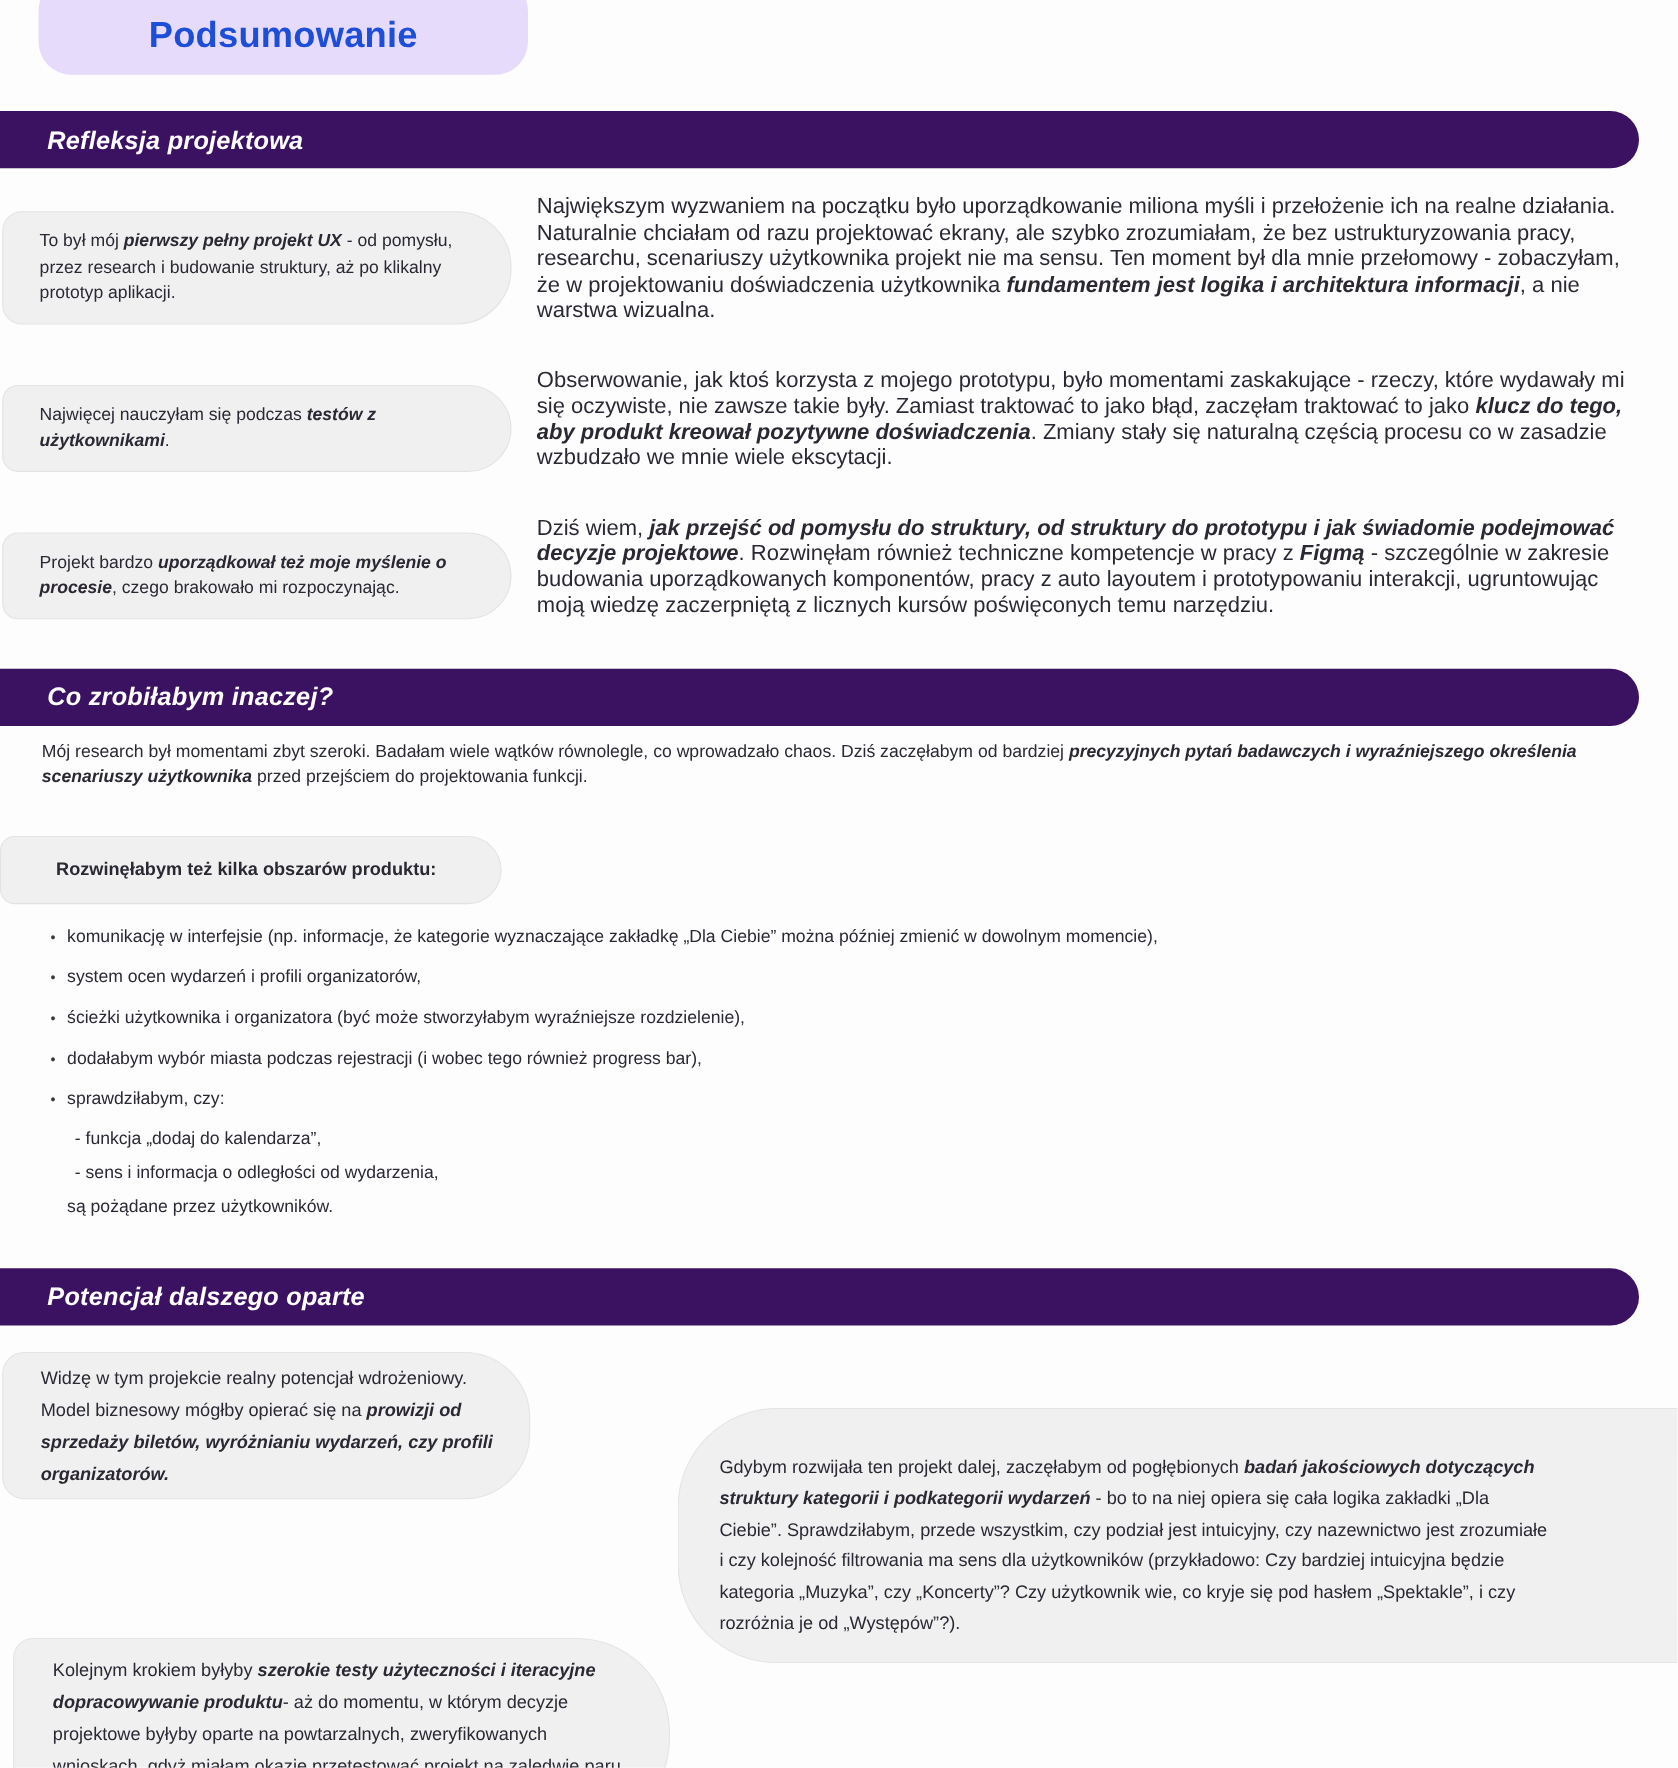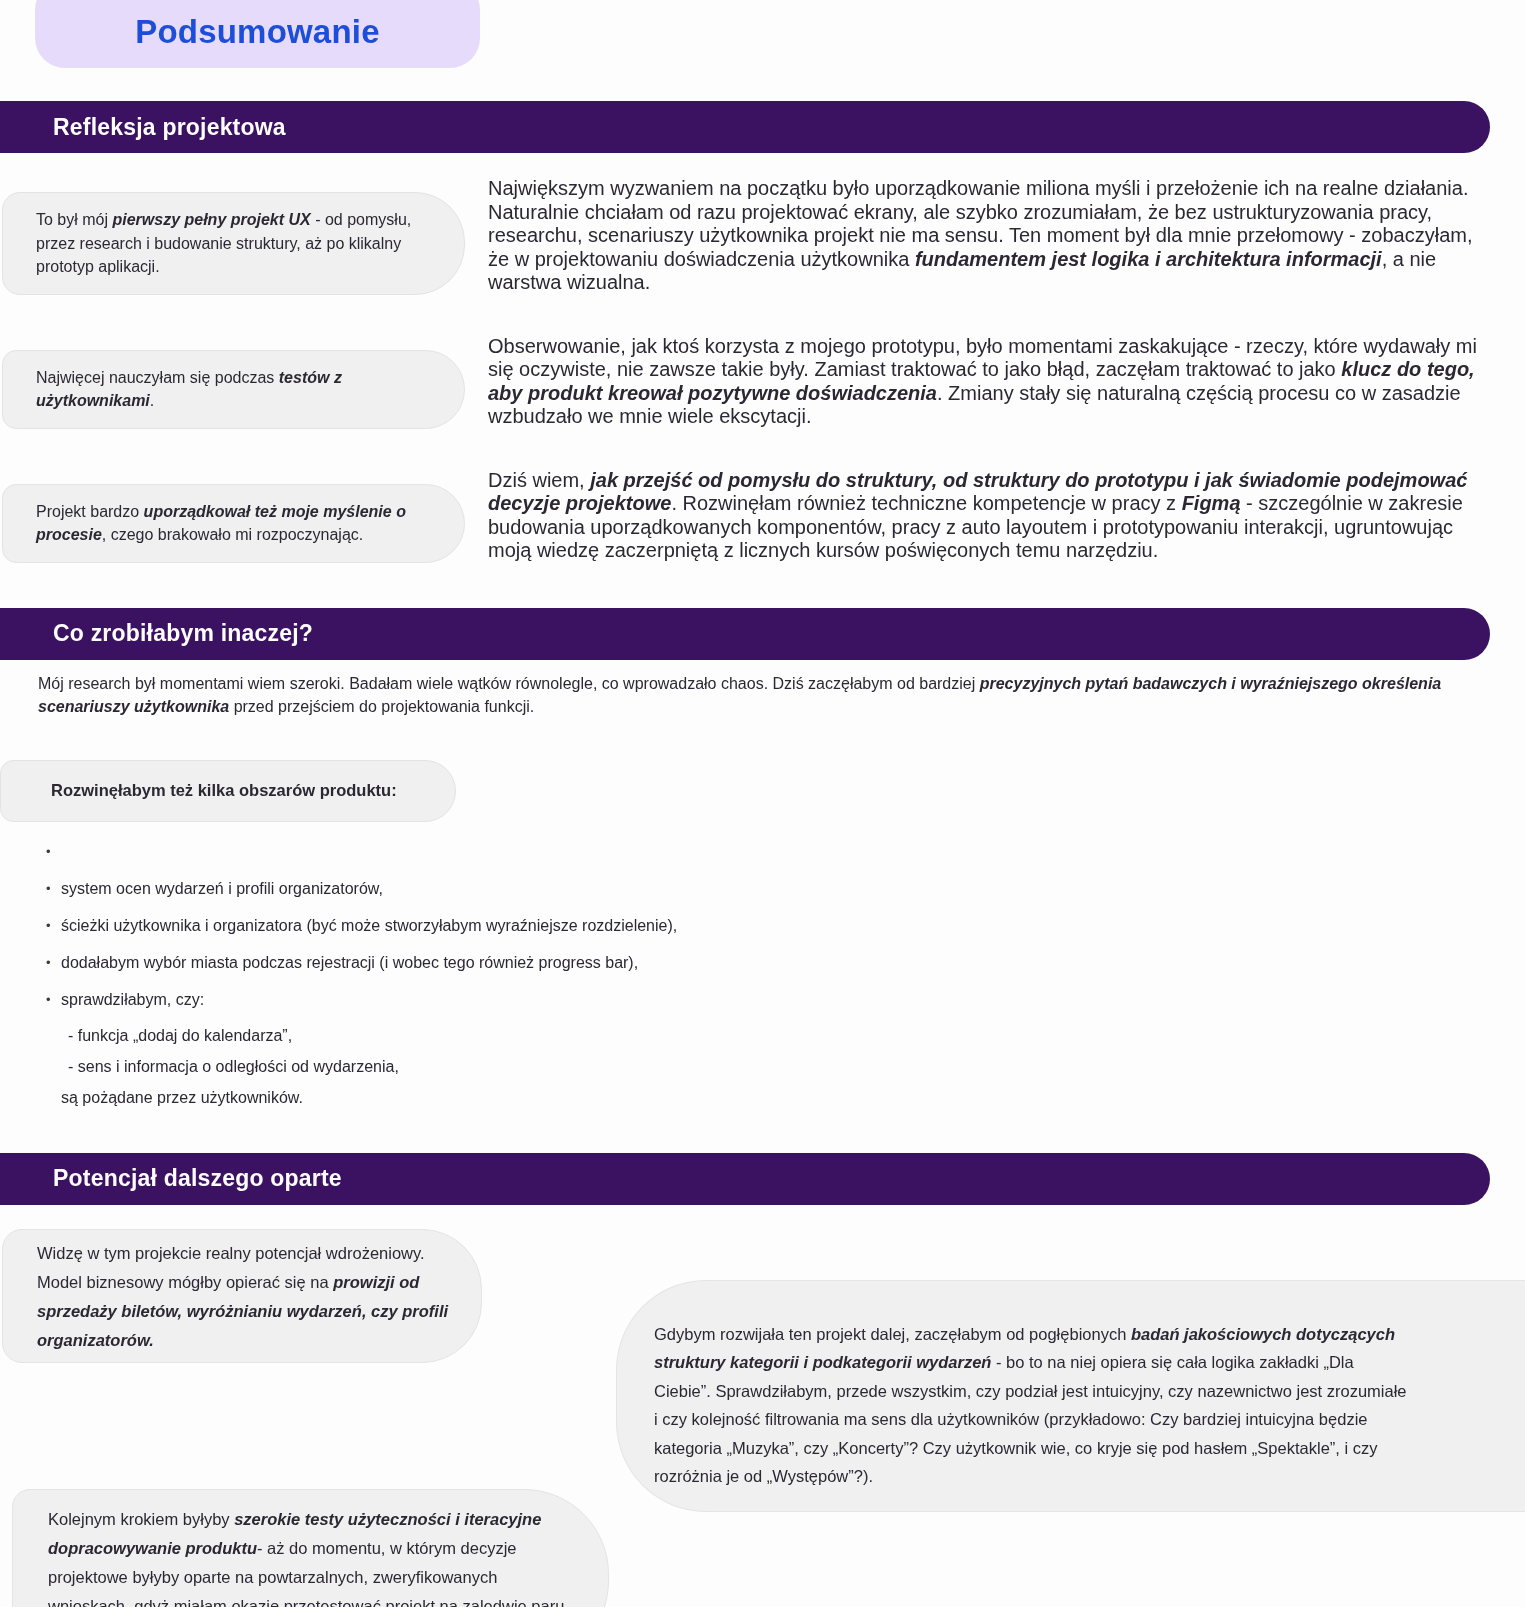--- a/index.html
+++ b/index.html
@@ -23,21 +23,21 @@
   }
 
   
   .banner{
     width:1490px;height:52px;box-sizing:border-box;
     background:var(--banner_bg,#3b1162);
     border-radius:0 30px 30px 0;
     display:flex;align-items:center;padding-left:38px;
   }
   .banner h2{
-    margin:15px;font-size:23px;font-weight:700;color:var(--banner_text,#ffffff);letter-spacing:.2px;
+    margin:5px;font-size:23px;font-weight:700;color:var(--banner_text,#ffffff);letter-spacing:.2px;font-style:italic;
   }
   .banner-1{margin-top:33px;}
   .banner-2{margin-top:45px;}
   .banner-3{margin-top:40px;}
 
   
   .rows{padding-top:20px;}
   .row{display:flex;align-items:flex-end;margin-left:2px;}
   .row + .row{margin-top:36px;}
   .card{
@@ -114,27 +114,28 @@
   <div class="row">
     <div class="card"><span>Projekt bardzo </span><strong>uporządkował też moje myślenie o procesie</strong><span>, czego brakowało mi rozpoczynając.</span></div>
     <div class="para"><span>Dziś wiem, </span><strong>jak przejść od pomysłu do struktury, od struktury do prototypu i jak świadomie podejmować decyzje projektowe</strong><span>. Rozwinęłam również techniczne kompetencje w pracy z </span><strong>Figmą</strong><span> - szczególnie w zakresie budowania uporządkowanych komponentów, pracy z auto layoutem i prototypowaniu interakcji, ugruntowując moją wiedzę zaczerpniętą z licznych kursów poświęconych temu narzędziu.</span></div>
   </div>
 </div>
 
 <div class="banner banner-2">
   <h2>Co zrobiłabym inaczej?</h2>
 </div>
 
-<div class="intro"><span>Mój research był momentami wiem szeroki. Badałam wiele wątków równolegle, co wprowadzało chaos. Dziś zaczęłabym od bardziej </span><strong>precyzyjnych pytań badawczych i wyraźniejszego określenia scenariuszy użytkownika</strong><span> przed przejściem do projektowania funkcji.</span></div>
+<div class="intro"><span>Mój research był momentami zbyt szeroki. Badałam wiele wątków równolegle, co wprowadzało chaos. Dziś zaczęłabym od bardziej </span><strong>precyzyjnych pytań badawczych i wyraźniejszego określenia scenariuszy użytkownika</strong><span> przed przejściem do projektowania funkcji.</span></div>
 
 <div class="pill-card">Rozwinęłabym też kilka obszarów produktu:</div>
 
 <ul class="bullets">
   <li>
     <span class="marker">•</span>
+    <span><span>komunikację w interfejsie (np. informacje, że kategorie wyznaczające zakładkę „Dla Ciebie” można później zmienić w dowolnym momencie),</span></span>
   </li>
   <li>
     <span class="marker">•</span>
     <span><span>system ocen wydarzeń i profili organizatorów,</span></span>
   </li>
   <li>
     <span class="marker">•</span>
     <span><span>ścieżki użytkownika i organizatora (być może stworzyłabym wyraźniejsze rozdzielenie),</span></span>
   </li>
   <li>

